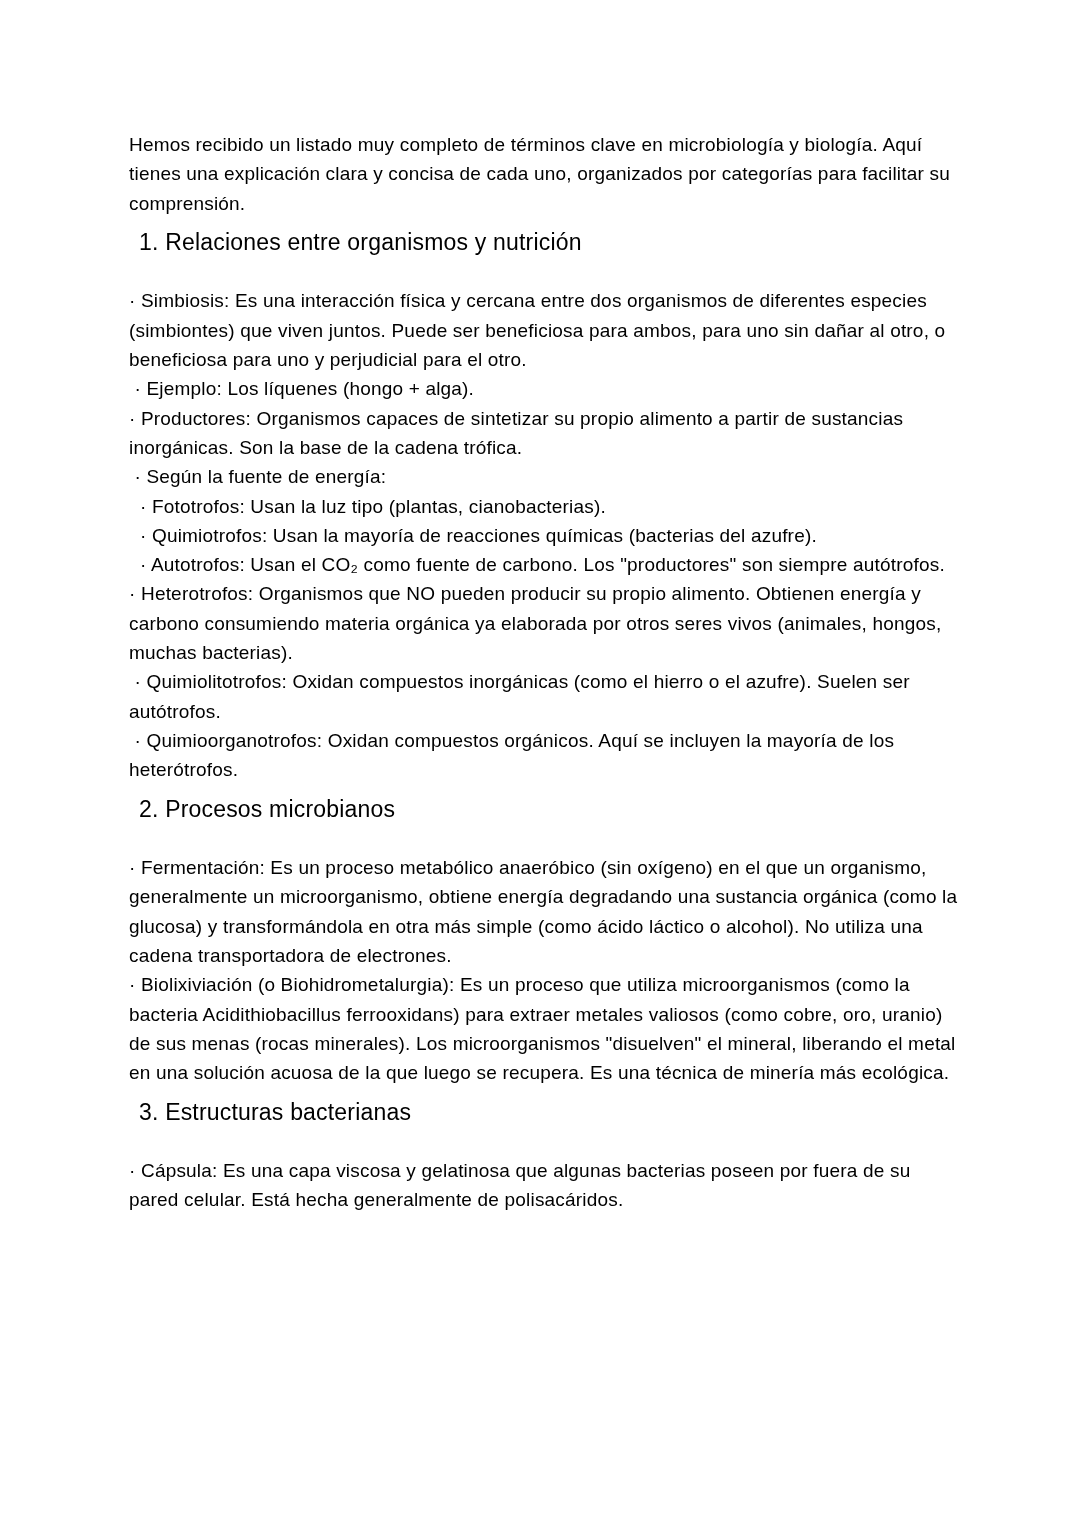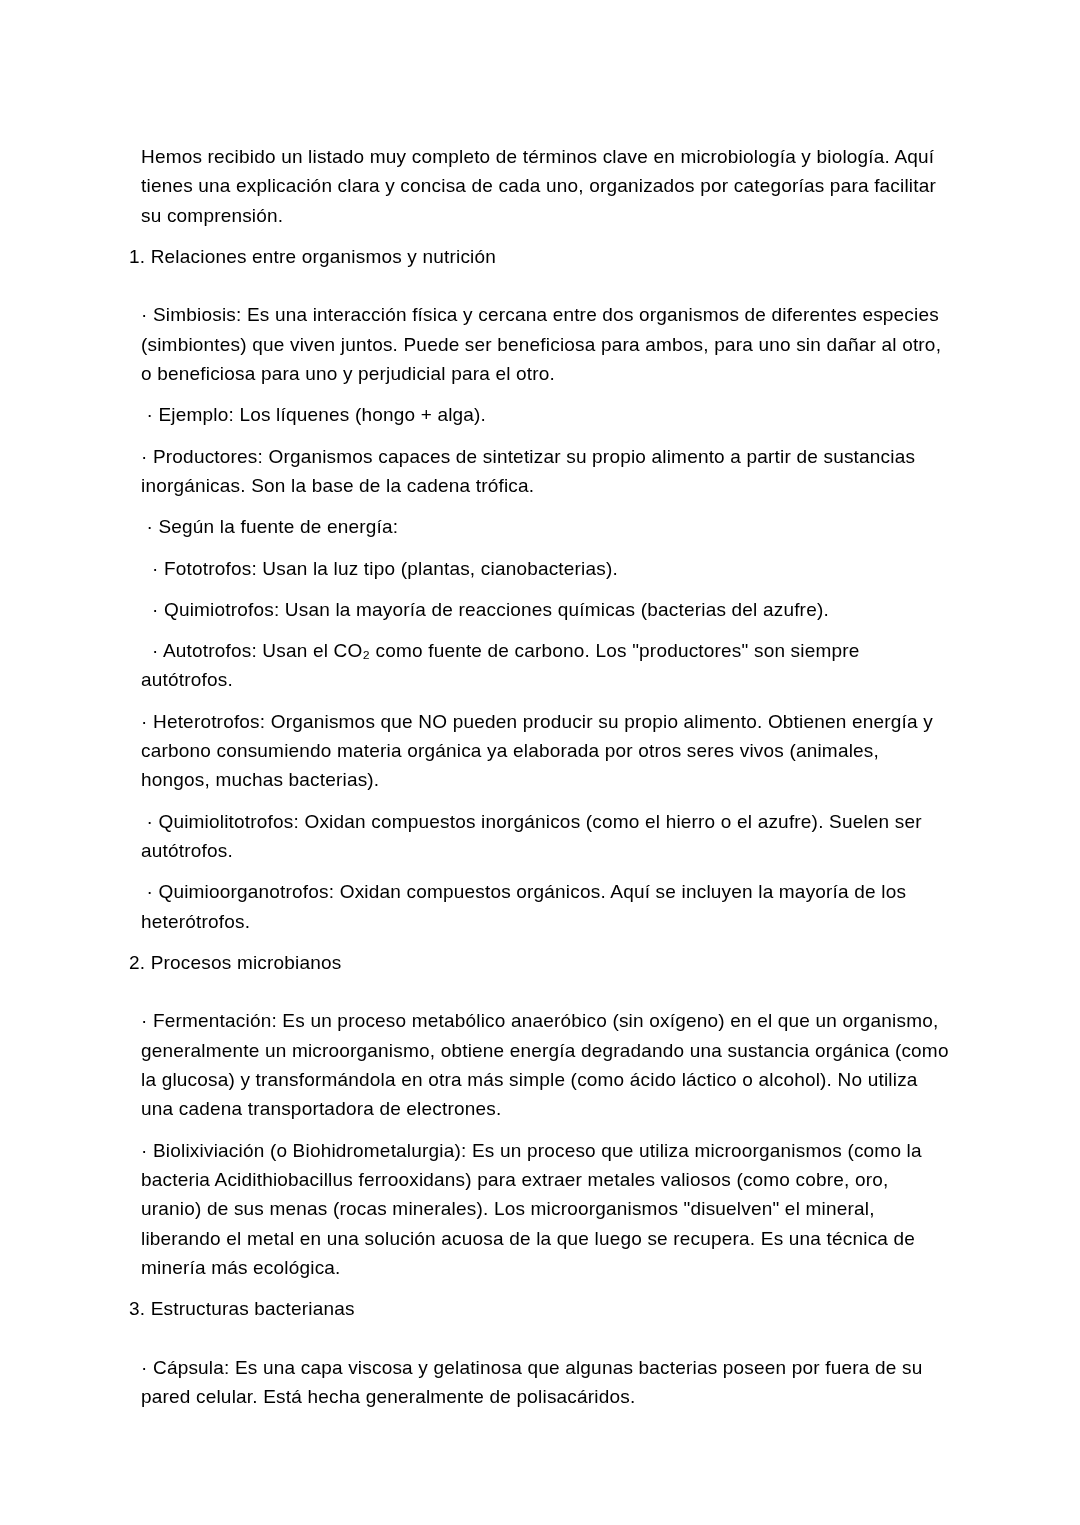--- a/index.html
+++ b/index.html
@@ -26,37 +26,37 @@
   }
   .doc-body {
     width: 832px;
     font-size: 19px;
     line-height: 29.3px;
     text-align: left;
     letter-spacing: 0.01em;
   }
   
   .block {
-    margin: 12px;
+    margin: 0;
     padding: 0;
     white-space: pre-wrap;
     word-wrap: break-word;
   }
   
   .gap-before {
     margin-top: 29.3px;
   }
   
   .lvl-0 {}
   .lvl-1 {}
   .lvl-2 {}
   .heading {
-    margin: 0;
+    margin: 10px;
     padding: 0;
-    font-size: 19px;
+    font-size: 23px;
     line-height: 29.3px;
     font-weight: normal;
   }
 </style>
 </head>
 <body>
 
 <div class="page">
   <div class="doc-body">
 
@@ -66,21 +66,21 @@
 
     <div class="section-body gap-before">
       <p class="block lvl-0">· Simbiosis: Es una interacción física y cercana entre dos organismos de diferentes especies (simbiontes) que viven juntos. Puede ser beneficiosa para ambos, para uno sin dañar al otro, o beneficiosa para uno y perjudicial para el otro.</p>
       <p class="block lvl-1"> · Ejemplo: Los líquenes (hongo + alga).</p>
       <p class="block lvl-0">· Productores: Organismos capaces de sintetizar su propio alimento a partir de sustancias inorgánicas. Son la base de la cadena trófica.</p>
       <p class="block lvl-1"> · Según la fuente de energía:</p>
       <p class="block lvl-2">  · Fototrofos: Usan la luz tipo (plantas, cianobacterias).</p>
       <p class="block lvl-2">  · Quimiotrofos: Usan la mayoría de reacciones químicas (bacterias del azufre).</p>
       <p class="block lvl-2">  · Autotrofos: Usan el CO₂ como fuente de carbono. Los "productores" son siempre autótrofos.</p>
       <p class="block lvl-0">· Heterotrofos: Organismos que NO pueden producir su propio alimento. Obtienen energía y carbono consumiendo materia orgánica ya elaborada por otros seres vivos (animales, hongos, muchas bacterias).</p>
-      <p class="block lvl-1"> · Quimiolitotrofos: Oxidan compuestos inorgánicos (como el hierro o el azufre). Suelen ser autótrofos.</p>
+      <p class="block lvl-1"> · Quimiolitotrofos: Oxidan compuestos inorgánicas (como el hierro o el azufre). Suelen ser autótrofos.</p>
       <p class="block lvl-1"> · Quimioorganotrofos: Oxidan compuestos orgánicos. Aquí se incluyen la mayoría de los heterótrofos.</p>
     </div>
 
     <h2 class="heading gap-before">2. Procesos microbianos</h2>
 
     <div class="section-body gap-before">
       <p class="block lvl-0">· Fermentación: Es un proceso metabólico anaeróbico (sin oxígeno) en el que un organismo, generalmente un microorganismo, obtiene energía degradando una sustancia orgánica (como la glucosa) y transformándola en otra más simple (como ácido láctico o alcohol). No utiliza una cadena transportadora de electrones.</p>
       <p class="block lvl-0">· Biolixiviación (o Biohidrometalurgia): Es un proceso que utiliza microorganismos (como la bacteria Acidithiobacillus ferrooxidans) para extraer metales valiosos (como cobre, oro, uranio) de sus menas (rocas minerales). Los microorganismos "disuelven" el mineral, liberando el metal en una solución acuosa de la que luego se recupera. Es una técnica de minería más ecológica.</p>
     </div>
 

